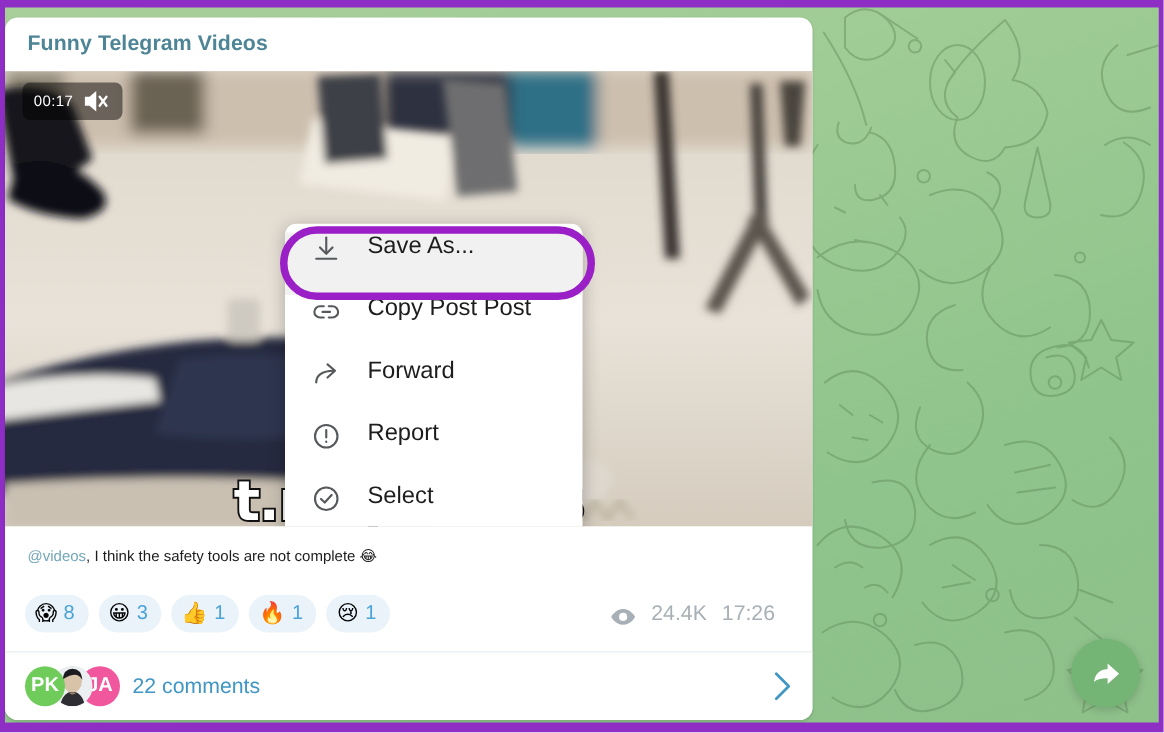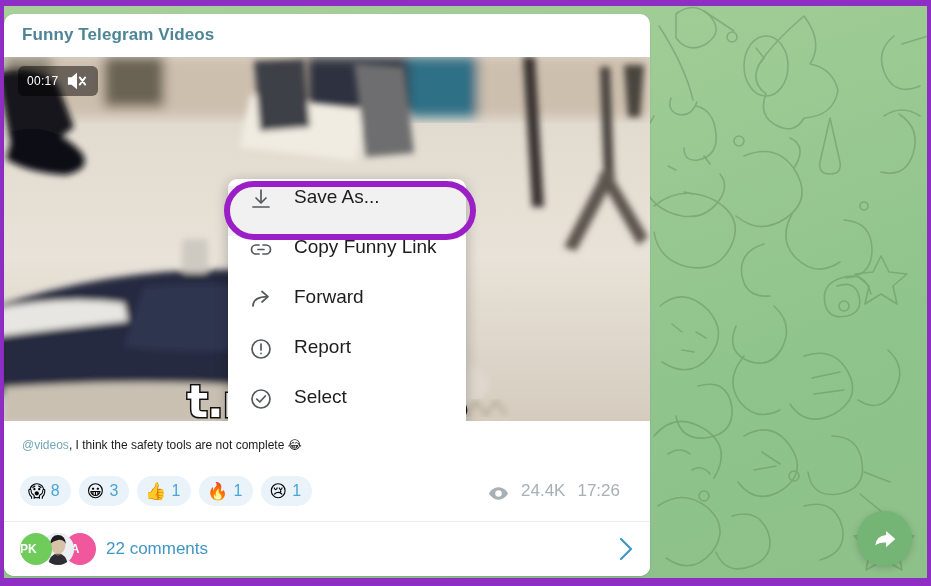--- a/index.html
+++ b/index.html
@@ -205,23 +205,23 @@
     align-items: center;
     padding: 0 16px 0 16px;
     border-top: 1px solid #e9edf0;
     cursor: pointer;
     background: #fff;
   }
   #avatars { display: flex; align-items: center; width: 74px; position: relative; height: 32px; }
   .avatar {
     width: 32px; height: 32px;
     border-radius: 50%;
-    display: flex; align-items: center; 
+    display: flex; align-items: center; justify-content: center;
     color: #fff;
-    font-size: 12px;
+    font-size: 16px;
     font-weight: 700;
     position: absolute;
     overflow: hidden;
   }
   .avatar.a0 { left: 0;  background: #6fcc5b; z-index: 3; }
   .avatar.a1 { left: 22px; background: #cfd4d8; z-index: 2; }
   .avatar.a2 { left: 44px; background: #f0579c; z-index: 1; }
   #comments-label {
     margin-left: 12px;
     font-size: 17px;
@@ -400,21 +400,21 @@
         </div>
 
         <div class="menu-item">
           <span class="menu-icon">
             <svg width="24" height="24" viewBox="0 0 24 24" fill="none" stroke="#55595c" stroke-width="1.7" stroke-linecap="round">
               <path d="M10 8 H7 a4.5 4.5 0 0 0 0 9 h3"></path>
               <path d="M14 8 h3 a4.5 4.5 0 0 1 0 9 h-3"></path>
               <path d="M9 12.5 H15"></path>
             </svg>
           </span>
-          <span class="menu-label">Copy Funny Link</span>
+          <span class="menu-label">Copy Post Post</span>
         </div>
 
         <div class="menu-item">
           <span class="menu-icon">
             <svg width="24" height="24" viewBox="0 0 24 24" fill="none" stroke="#55595c" stroke-width="1.7" stroke-linecap="round" stroke-linejoin="round">
               <path d="M4 19 q0 -9 14 -9.4"></path>
               <path d="M13 4.5 L19 9.6 L13 15"></path>
             </svg>
           </span>
           <span class="menu-label">Forward</span>

